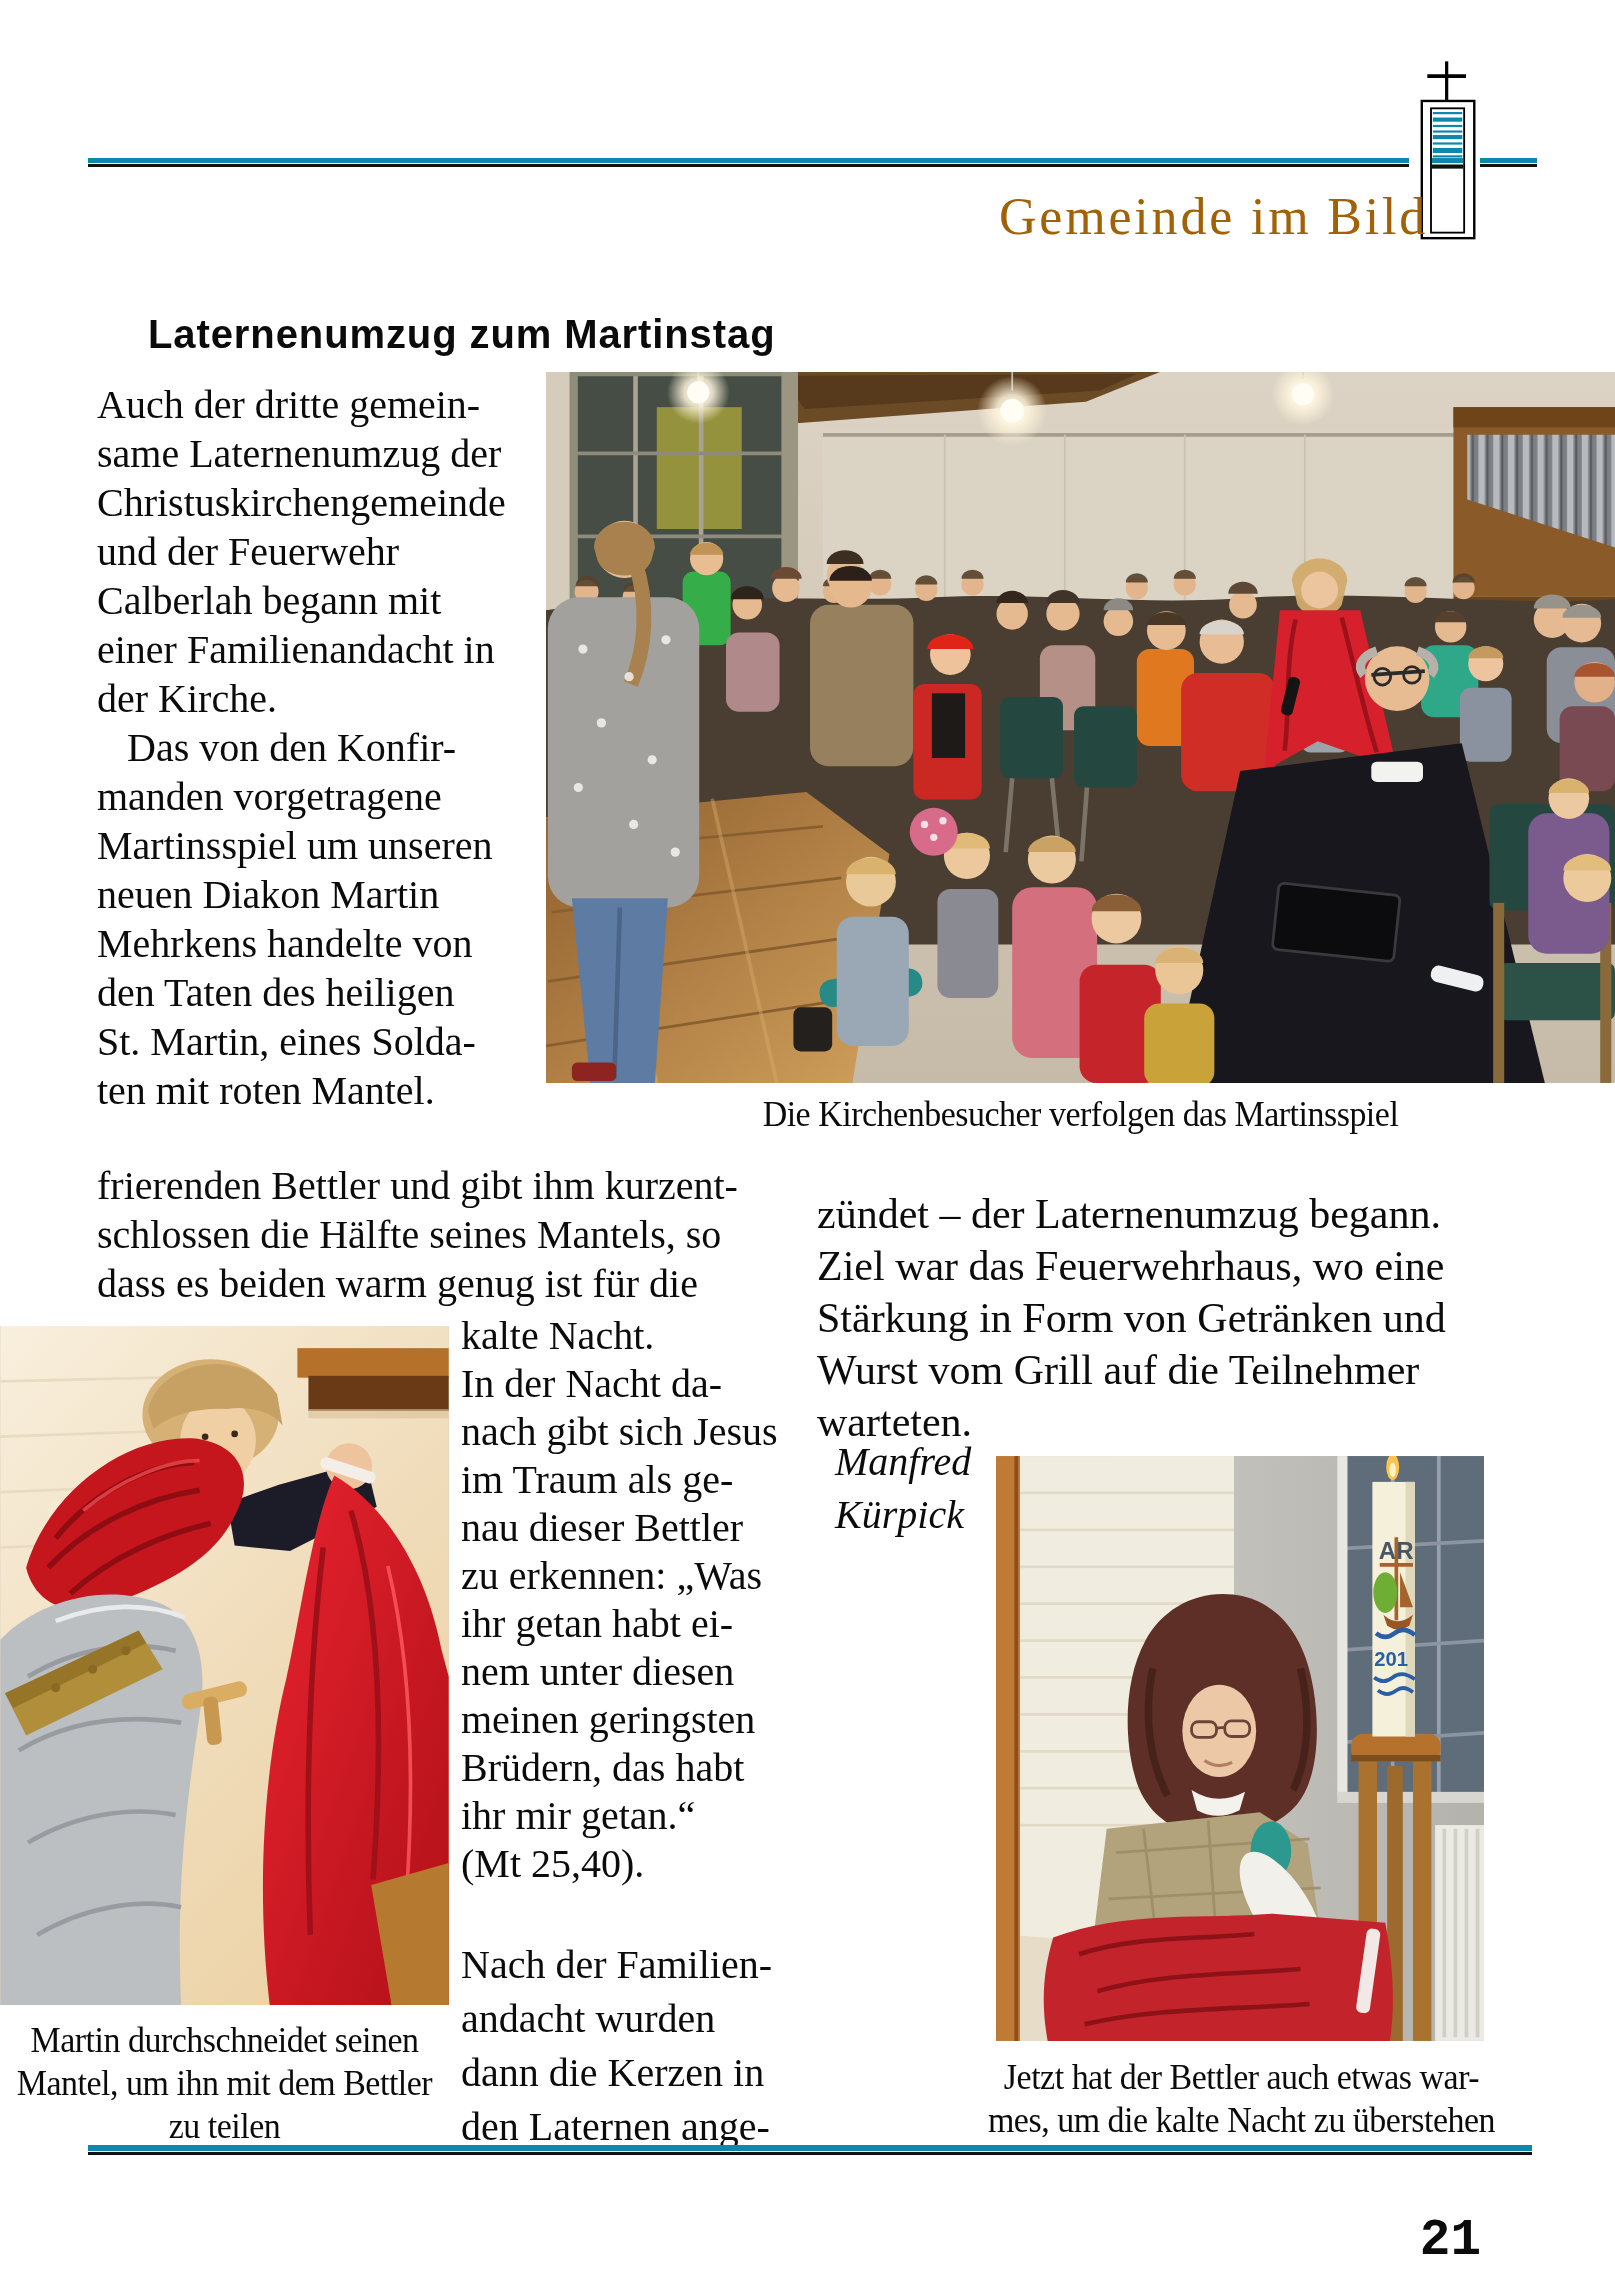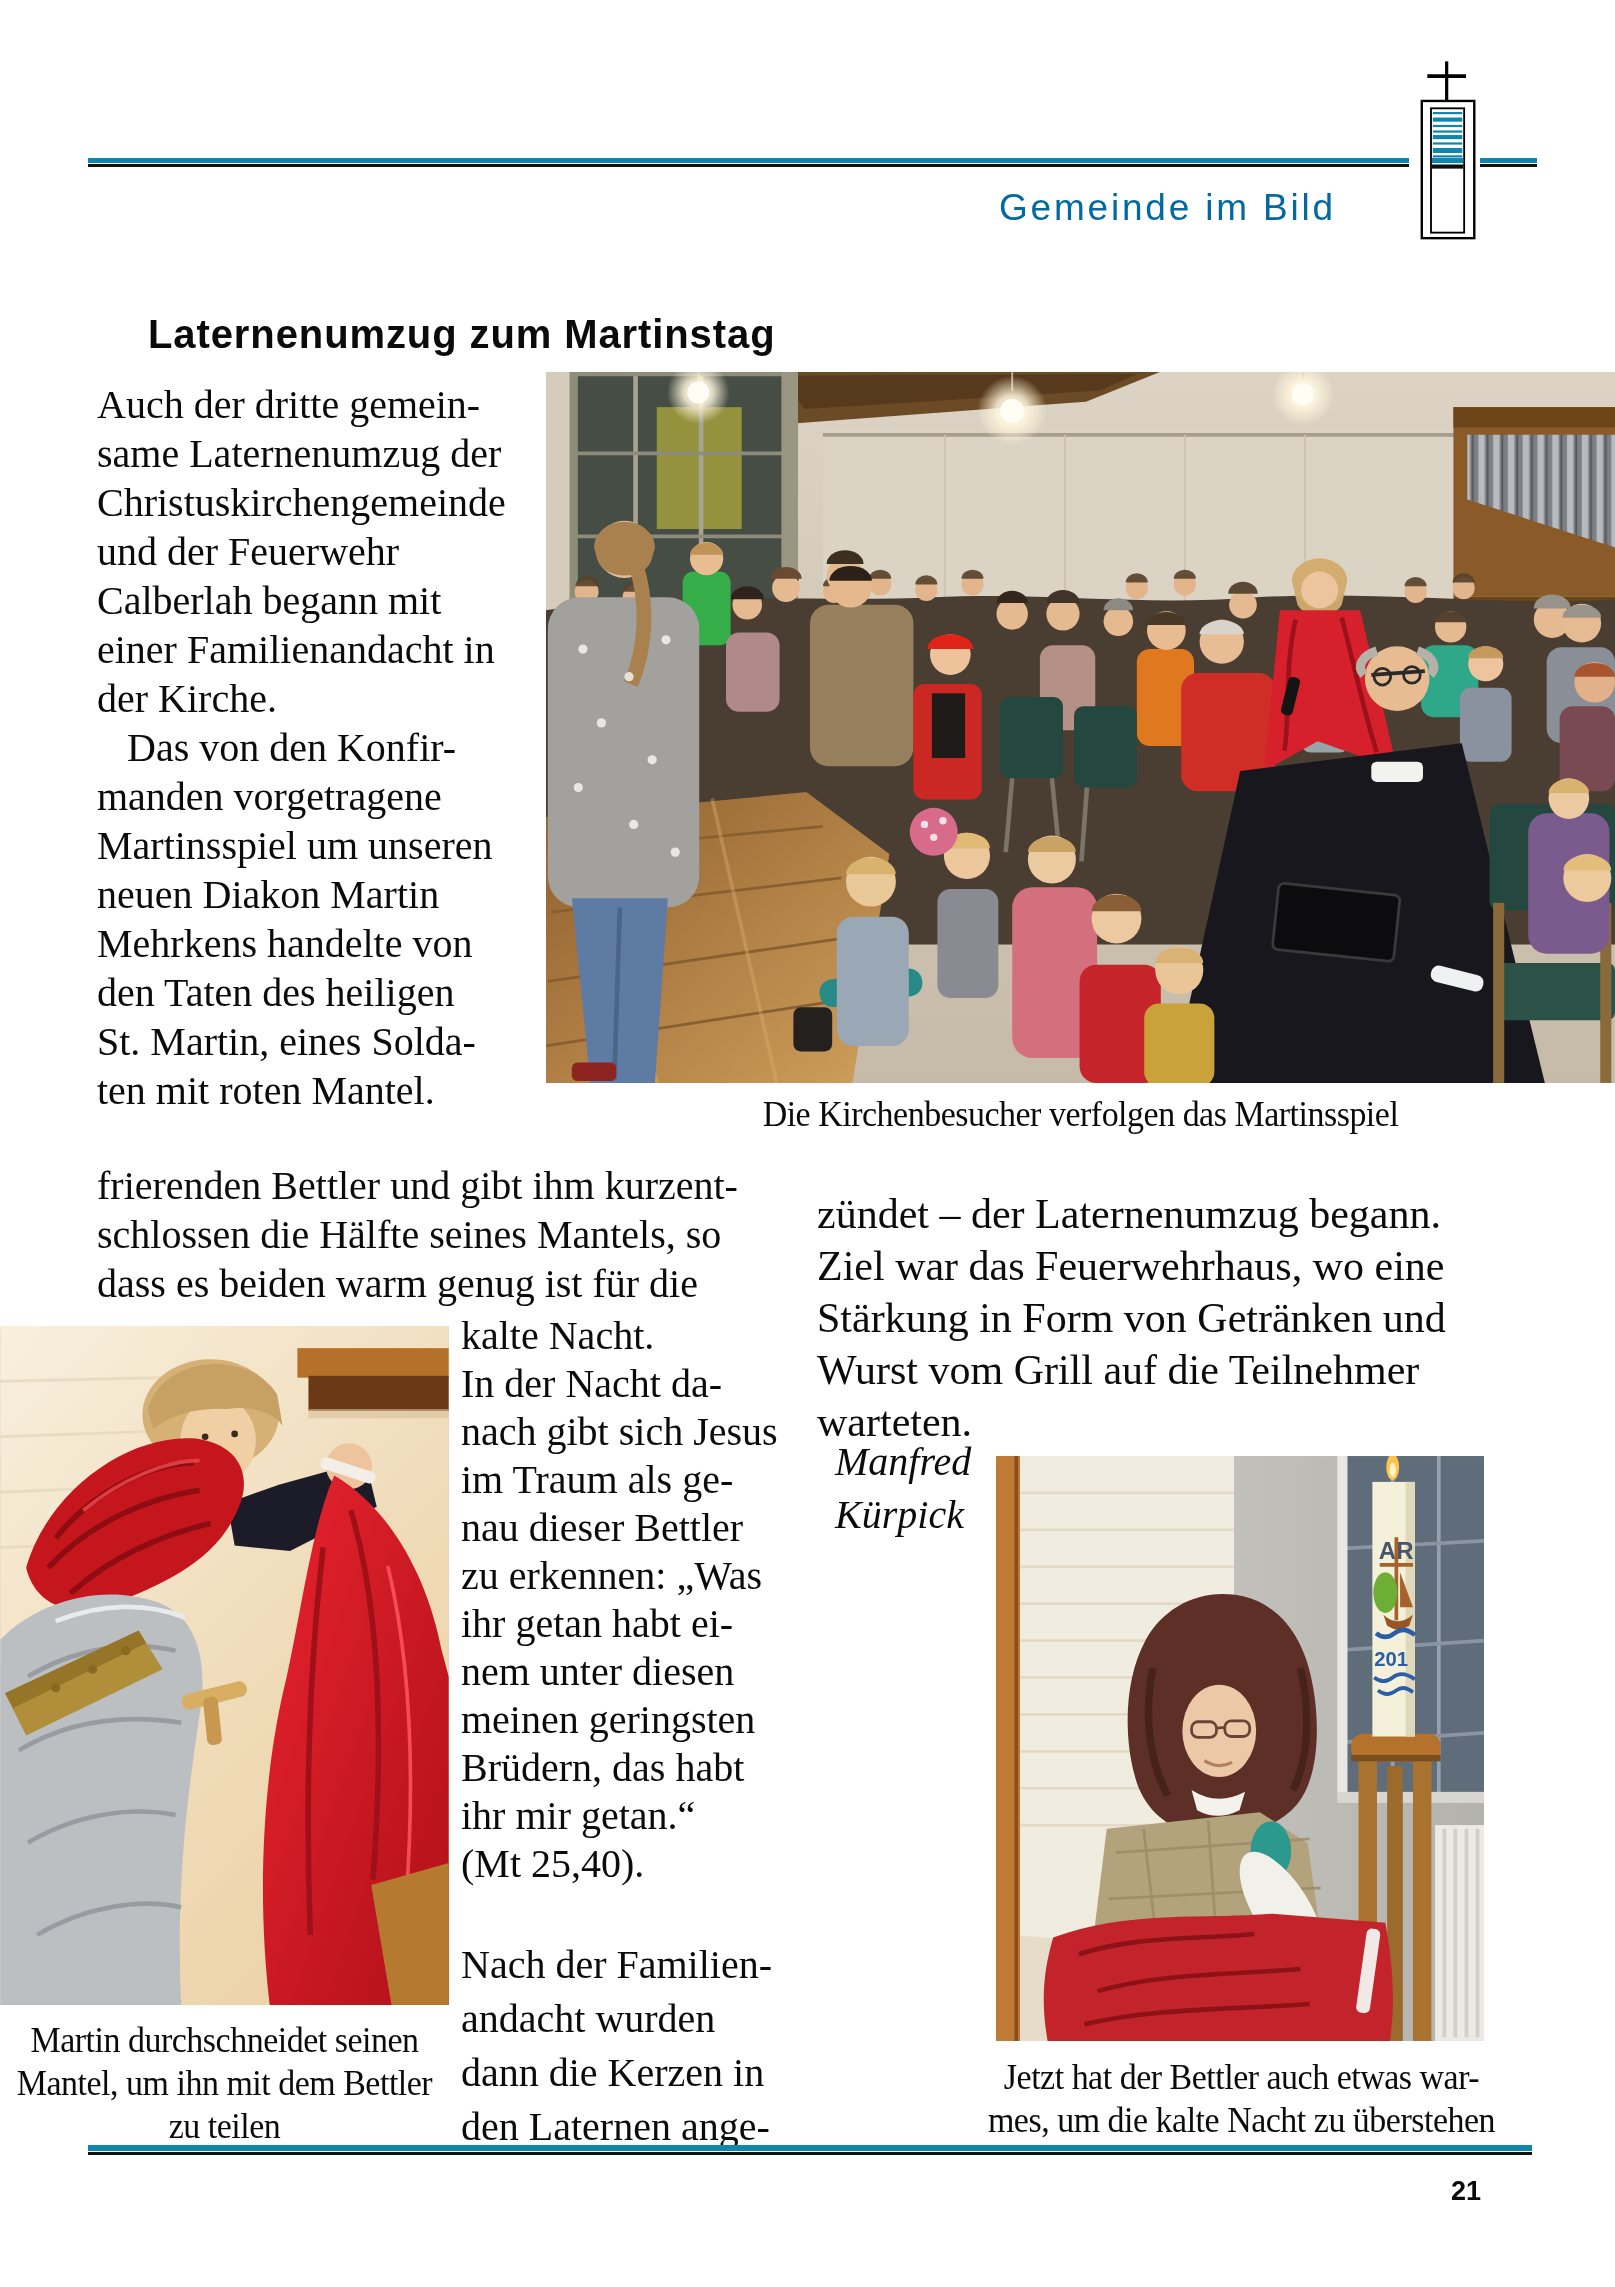--- a/index.html
+++ b/index.html
@@ -3,35 +3,35 @@
 <meta charset="utf-8">
 <style>
   html,body{margin:0;padding:0;background:#ffffff;}
   #page{position:relative;width:1615px;height:2288px;background:#ffffff;overflow:hidden;
         font-family:"Liberation Serif",serif;color:#0b0b0b;}
   .abs{position:absolute;}
   
   .rule{position:absolute;height:4.6px;background:#0f87ad;}
   .rule.black{height:2.8px;background:#101010;}
   
-  .header-title{position:absolute;font-family:Liberation Sans, sans-serif;font-size:37px;
-        letter-spacing:2.8px;color:#0369a1;white-space:pre;}
+  .header-title{position:absolute;font-family:Liberation Serif, serif;font-size:52px;
+        letter-spacing:2.8px;color:#a16207;white-space:pre;}
   .heading{position:absolute;font-family:Liberation Sans, sans-serif;font-weight:bold;
         font-size:40px;letter-spacing:0.9px;white-space:pre;}
   
   .tblock{position:absolute;font-size:40px;line-height:49px;}
   .tblock .tline{white-space:pre;}
   .tblock.rightcol{font-size:42px;line-height:52px;}
   .tblock.midcol2{line-height:54px;}
   .tblock.byline{font-style:italic;font-size:40px;line-height:53px;text-align:center;}
   .caption{position:absolute;font-size:35px;line-height:41px;text-align:center;
         letter-spacing:-0.5px;transform:scaleX(0.97);transform-origin:center top;}
   .caption.lh47 .tline{line-height:43px;}
-  .pagenum{position:absolute;font-family:Liberation Sans, sans-serif;font-weight:bold;
-        font-size:27px;text-align:right;}
+  .pagenum{position:absolute;font-family:Liberation Mono, monospace;font-weight:bold;
+        font-size:51px;text-align:right;margin-top:36px;}
   .photo{position:absolute;overflow:hidden;background:#d8cec0;}
   .photo svg{display:block;}
 </style>
 </head>
 <body>
 
 <div id="page">
 
   <div class="rule" style="left:88px;top:158px;width:1321px;"></div>
   <div class="rule black" style="left:88px;top:164px;width:1321px;"></div>

